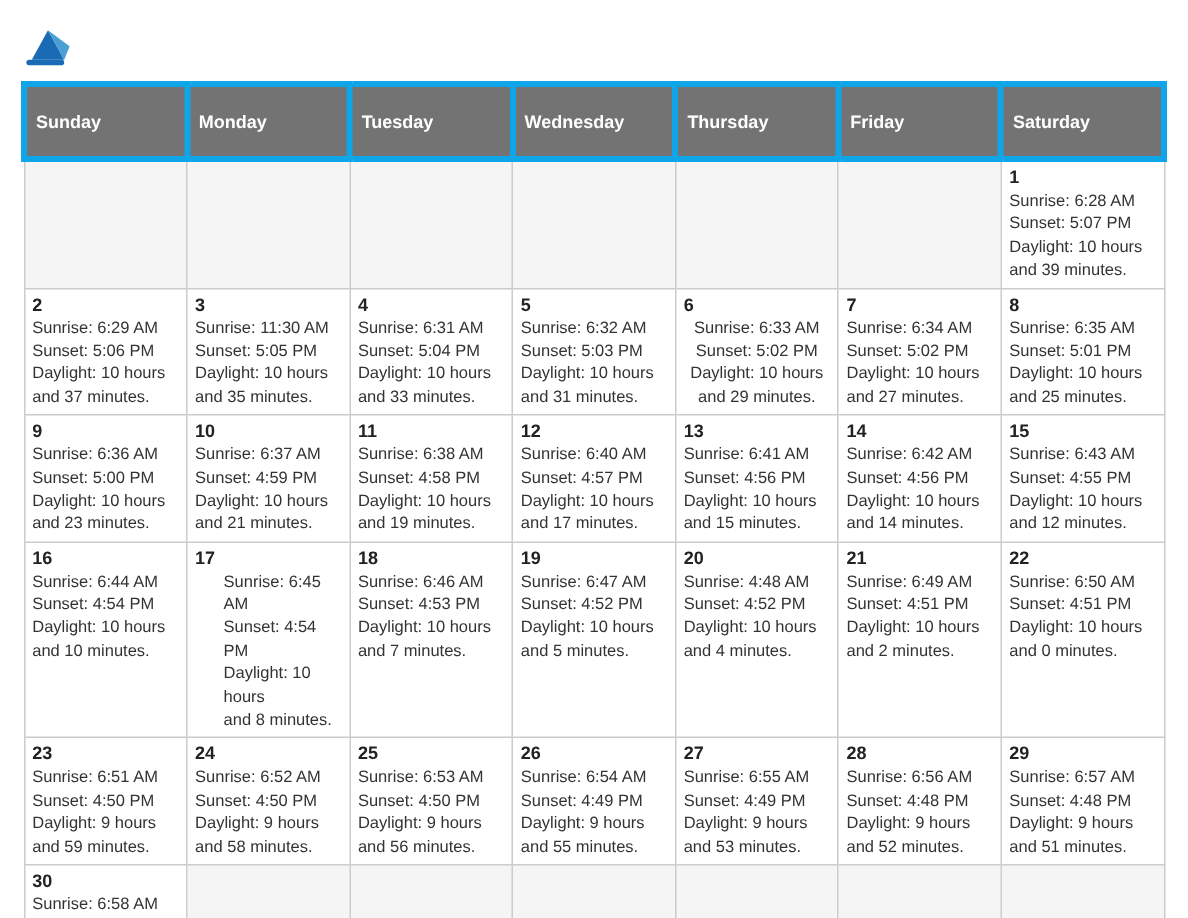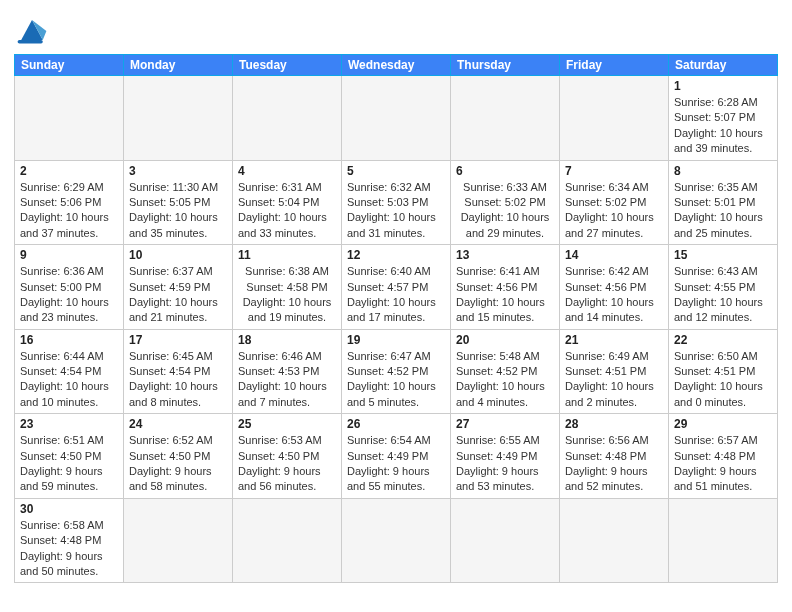--- a/index.html
+++ b/index.html
@@ -54,27 +54,27 @@
       font-size: 14px;
       color: #444;
       margin-top: 2px;
     }
     .calendar {
       width: 100%;
       border-collapse: collapse;
       border: 1px solid #ccc;
     }
     .calendar th {
-      background: #3b82f6;
+      background: #737373;
       color: #fff;
       font-size: 12px;
       font-weight: bold;
       text-align: left;
-      padding: 3px 6px;
-      border: 1px solid #0ea5e9;
+      padding: 16px 6px;
+      border: 4px solid #0ea5e9;
     }
     .calendar td {
       vertical-align: top;
       border: 1px solid #ccc;
       padding: 3px 5px;
       font-size: 9.5px;
       color: #333;
       width: calc(100%/7);
       min-height: 72px;
       background: #fff;
@@ -211,21 +211,21 @@
           </td>
           <td>
             <span class="day-number">10</span>
             <div class="day-info" style="white-space: pre-line;">Sunrise: 6:37 AM
 Sunset: 4:59 PM
 Daylight: 10 hours
 and 21 minutes.</div>
           </td>
           <td>
             <span class="day-number">11</span>
-            <div class="day-info" style="white-space: pre-line; text-align: center;">Sunrise: 6:38 AM
+            <div class="day-info" style="white-space: pre-line;">Sunrise: 6:38 AM
 Sunset: 4:58 PM
 Daylight: 10 hours
 and 19 minutes.</div>
           </td>
           <td>
             <span class="day-number">12</span>
             <div class="day-info" style="white-space: pre-line;">Sunrise: 6:40 AM
 Sunset: 4:57 PM
 Daylight: 10 hours
 and 17 minutes.</div>
@@ -255,42 +255,42 @@
         <tr class="week-row">
           <td>
             <span class="day-number">16</span>
             <div class="day-info" style="white-space: pre-line;">Sunrise: 6:44 AM
 Sunset: 4:54 PM
 Daylight: 10 hours
 and 10 minutes.</div>
           </td>
           <td>
             <span class="day-number">17</span>
-            <div class="day-info" style="white-space: pre-line;">Sunrise: 6:45 AM
+            <div class="day-info" style="white-space: pre-line; margin-left: 19px;">Sunrise: 6:45 AM
 Sunset: 4:54 PM
 Daylight: 10 hours
 and 8 minutes.</div>
           </td>
           <td>
             <span class="day-number">18</span>
             <div class="day-info" style="white-space: pre-line;">Sunrise: 6:46 AM
 Sunset: 4:53 PM
 Daylight: 10 hours
 and 7 minutes.</div>
           </td>
           <td>
             <span class="day-number">19</span>
             <div class="day-info" style="white-space: pre-line;">Sunrise: 6:47 AM
 Sunset: 4:52 PM
 Daylight: 10 hours
 and 5 minutes.</div>
           </td>
           <td>
             <span class="day-number">20</span>
-            <div class="day-info" style="white-space: pre-line;">Sunrise: 5:48 AM
+            <div class="day-info" style="white-space: pre-line;">Sunrise: 4:48 AM
 Sunset: 4:52 PM
 Daylight: 10 hours
 and 4 minutes.</div>
           </td>
           <td>
             <span class="day-number">21</span>
             <div class="day-info" style="white-space: pre-line;">Sunrise: 6:49 AM
 Sunset: 4:51 PM
 Daylight: 10 hours
 and 2 minutes.</div>

